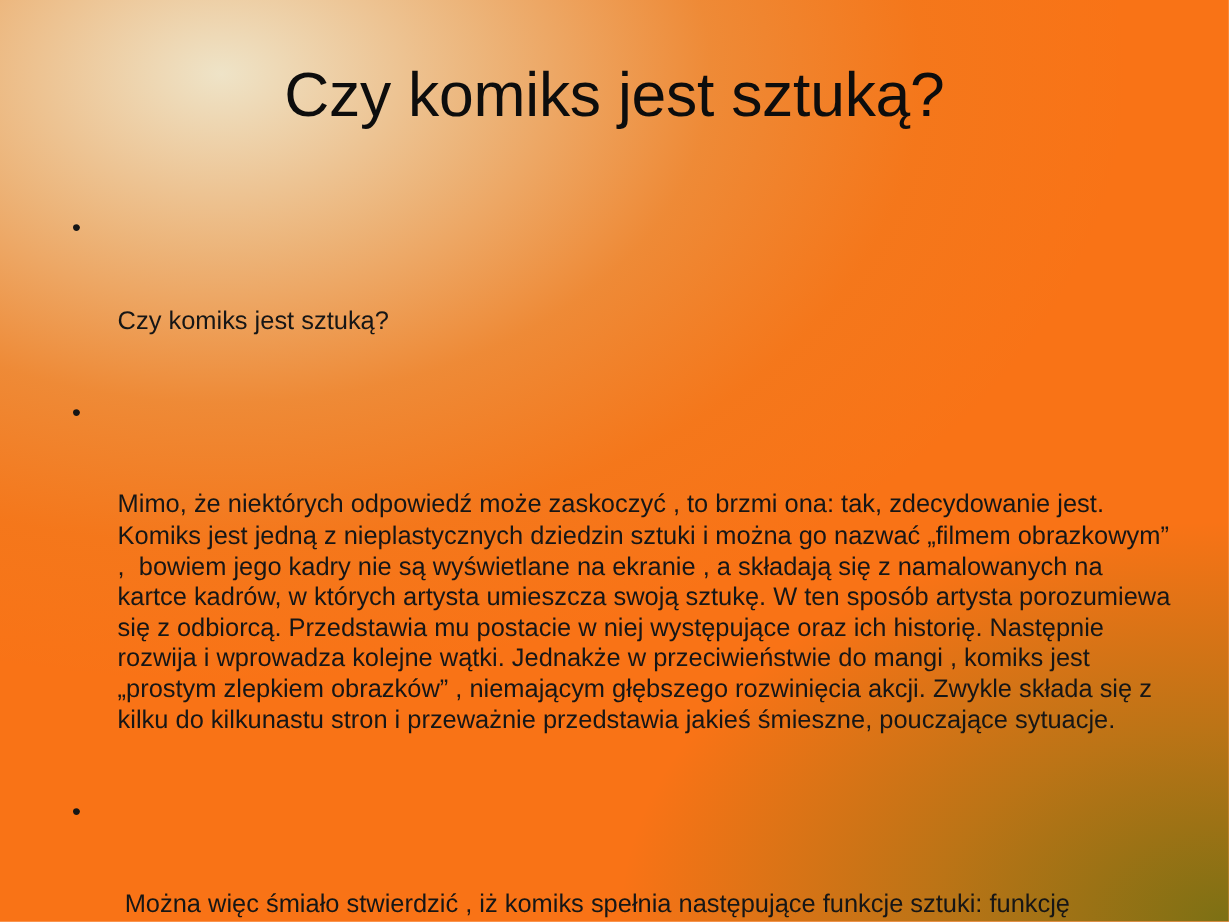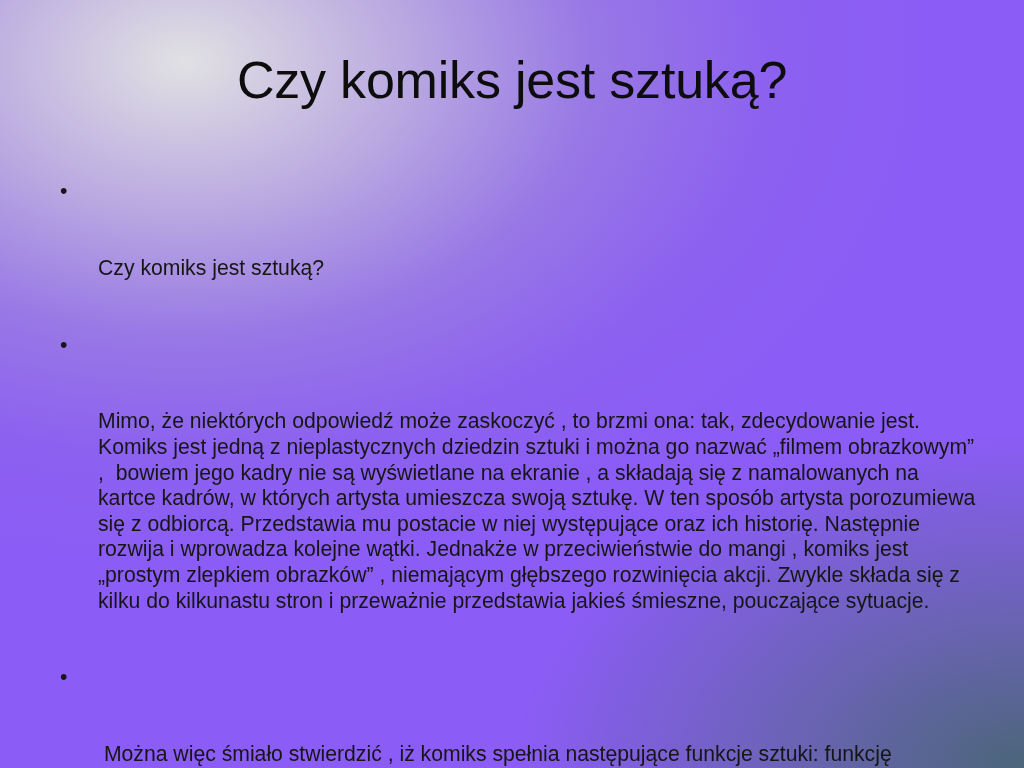--- a/index.html
+++ b/index.html
@@ -13,21 +13,21 @@
     font-family: "Liberation Sans", sans-serif;
   }
 
   #slide {
     position: relative;
     width: 1024px;
     height: 768px;
     box-sizing: border-box;
     overflow: hidden;
     
-    background-color: #8b5cf6;
+    background-color: #f97316;
     background-image: linear-gradient(
       135deg,
       #dfe8cf 0%,
       #d6e3c2 12%,
       #c7da ab 20%,
       #bcd49e 28%,
       #a9c983 40%,
       #95bd6a 52%,
       #7fae55 64%,
       #68a044 75%,

